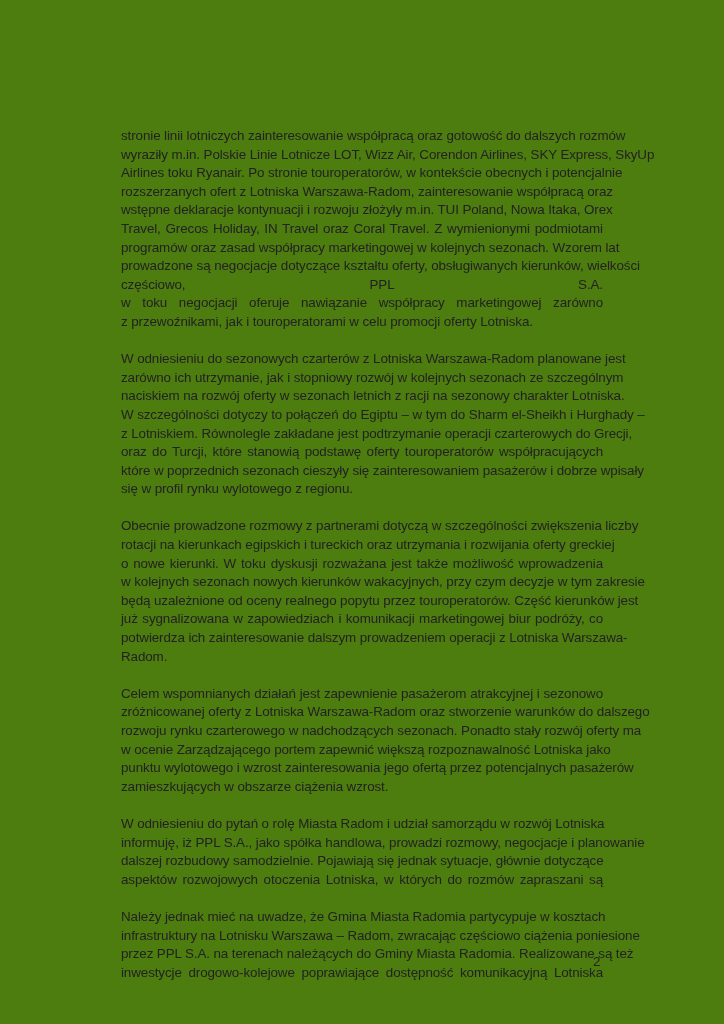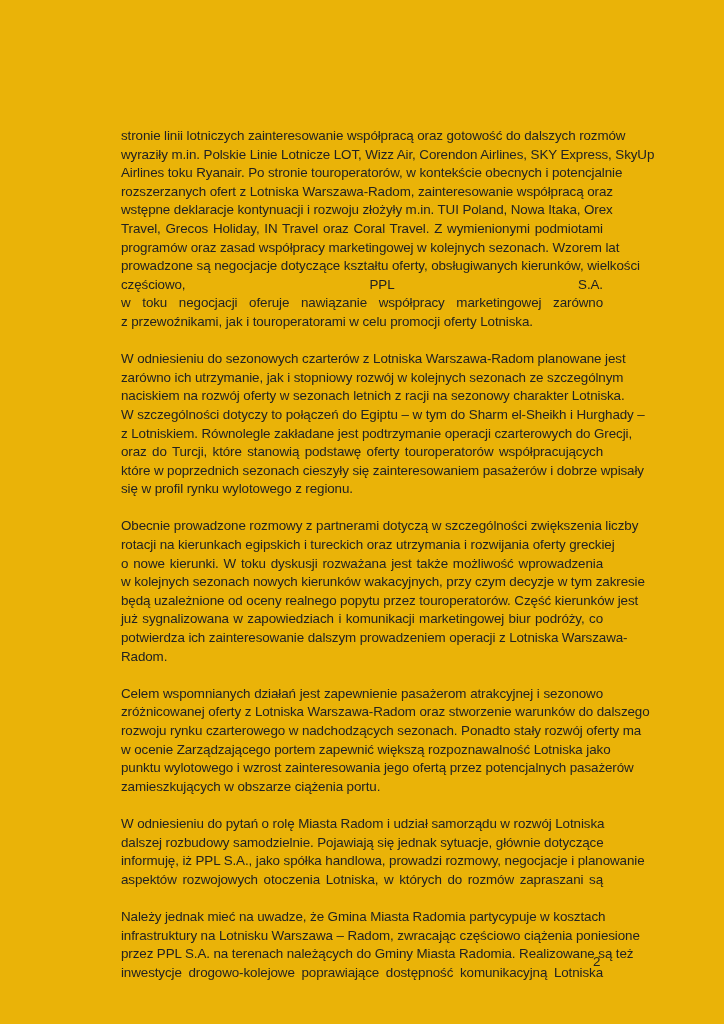--- a/index.html
+++ b/index.html
@@ -1,18 +1,18 @@
 <!DOCTYPE html>
 <html><head>
 <meta charset="utf-8">
 <style>
   html, body { margin: 0; padding: 0; background: #ffffff; }
   body { width: 724px; height: 1024px; position: relative; overflow: hidden; }
   .page {
-    position: absolute; left: 0; top: 0; width: 724px; height: 1024px; background: #eab308;
+    position: absolute; left: 0; top: 0; width: 724px; height: 1024px; background: #4d7c0f;
   }
   .content {
     position: absolute; left: 121px; top: 127px; width: 482px;
     font-family: "Liberation Sans", sans-serif;
     font-size: 13.4px; color: #222222;
   }
   .para { margin: 0 0 18.6px 0; }
   .line {
     display: block; height: 18.6px; line-height: 18.6px;
     white-space: nowrap; overflow: visible;
@@ -66,27 +66,27 @@
       <span class="line">potwierdza ich zainteresowanie dalszym prowadzeniem operacji z Lotniska Warszawa-</span>
       <span class="line last">Radom.</span>
     </p>
 
     <p class="para">
       <span class="line">Celem wspomnianych działań jest zapewnienie pasażerom atrakcyjnej i sezonowo</span>
       <span class="line">zróżnicowanej oferty z Lotniska Warszawa-Radom oraz stworzenie warunków do dalszego</span>
       <span class="line">rozwoju rynku czarterowego w nadchodzących sezonach. Ponadto stały rozwój oferty ma</span>
       <span class="line">w ocenie Zarządzającego portem zapewnić większą rozpoznawalność Lotniska jako</span>
       <span class="line">punktu wylotowego i wzrost zainteresowania jego ofertą przez potencjalnych pasażerów</span>
-      <span class="line last">zamieszkujących w obszarze ciążenia portu.</span>
+      <span class="line last">zamieszkujących w obszarze ciążenia wzrost.</span>
     </p>
 
     <p class="para">
       <span class="line">W odniesieniu do pytań o rolę Miasta Radom i udział samorządu w rozwój Lotniska</span>
+      <span class="line">informuję, iż PPL S.A., jako spółka handlowa, prowadzi rozmowy, negocjacje i planowanie</span>
       <span class="line">dalszej rozbudowy samodzielnie. Pojawiają się jednak sytuacje, głównie dotyczące</span>
-      <span class="line">informuję, iż PPL S.A., jako spółka handlowa, prowadzi rozmowy, negocjacje i planowanie</span>
       <span class="line">aspektów rozwojowych otoczenia Lotniska, w których do rozmów zapraszani są</span>
     </p>
 
     <p class="para">
       <span class="line">Należy jednak mieć na uwadze, że Gmina Miasta Radomia partycypuje w kosztach</span>
       <span class="line">infrastruktury na Lotnisku Warszawa – Radom, zwracając częściowo ciążenia poniesione</span>
       <span class="line">przez PPL S.A. na terenach należących do Gminy Miasta Radomia. Realizowane są też</span>
       <span class="line">inwestycje drogowo-kolejowe poprawiające dostępność komunikacyjną Lotniska</span>
     </p>
 

